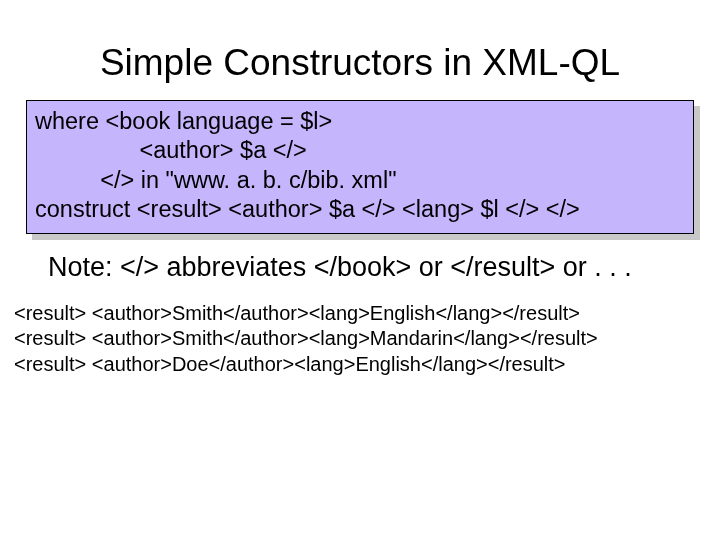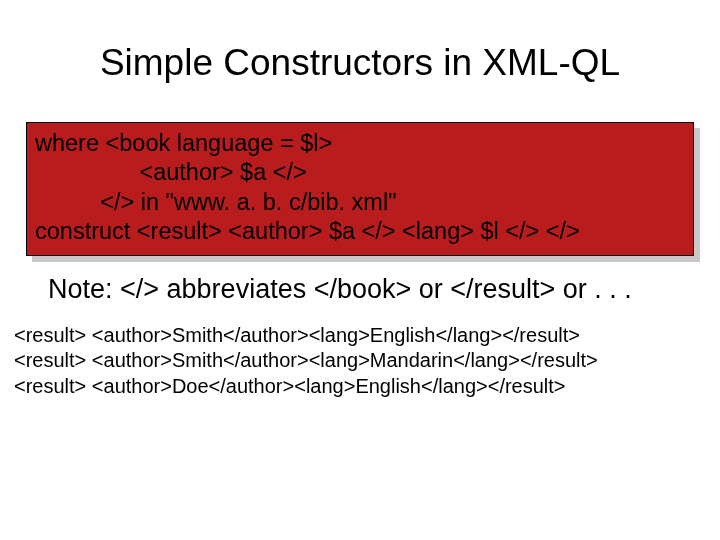--- a/index.html
+++ b/index.html
@@ -8,41 +8,41 @@
     width: 720px;
     height: 540px;
     background: #fff;
     font-family: Arial, Helvetica, sans-serif;
     position: relative;
   }
   .title {
     text-align: center;
     font-size: 37px;
     margin-top: 42px;
-    margin-bottom: 38px;
+    margin-bottom: 16px;
     font-weight: normal;
   }
   .code-box-wrap {
     position: relative;
     margin: 0 26px 18px 26px;
   }
   .code-box-shadow {
     position: absolute;
     top: 6px;
     left: 6px;
     right: -6px;
     bottom: -6px;
     background: #c8c8c8;
     z-index: 0;
   }
   .code-box {
     position: relative;
     z-index: 1;
     border: 1.5px solid #000;
-    background: #b91c1c;
+    background: #c4b5fd;
     padding: 6px 8px 8px 8px;
     font-size: 23.5px;
     line-height: 1.25;
     white-space: pre;
     font-family: Arial, Helvetica, sans-serif;
   }
   .note {
     font-size: 27px;
     margin: 0 26px 18px 48px;
     white-space: pre;

